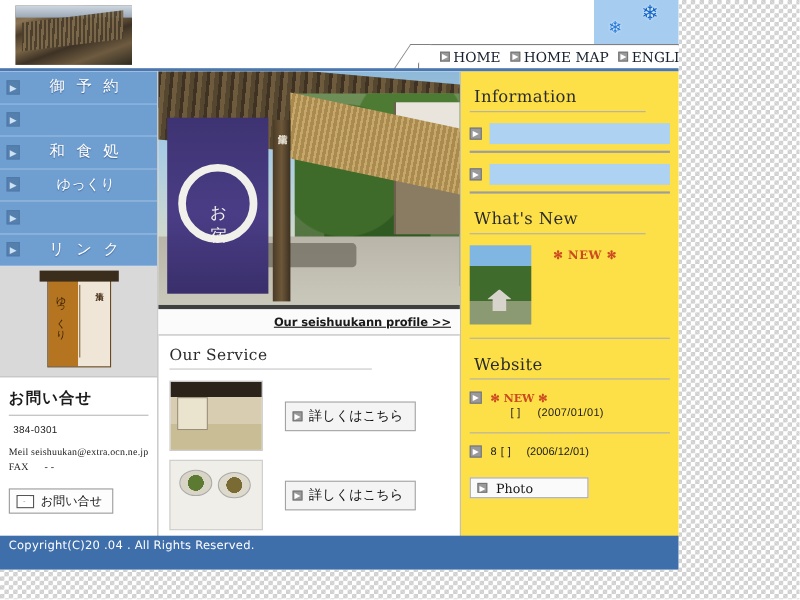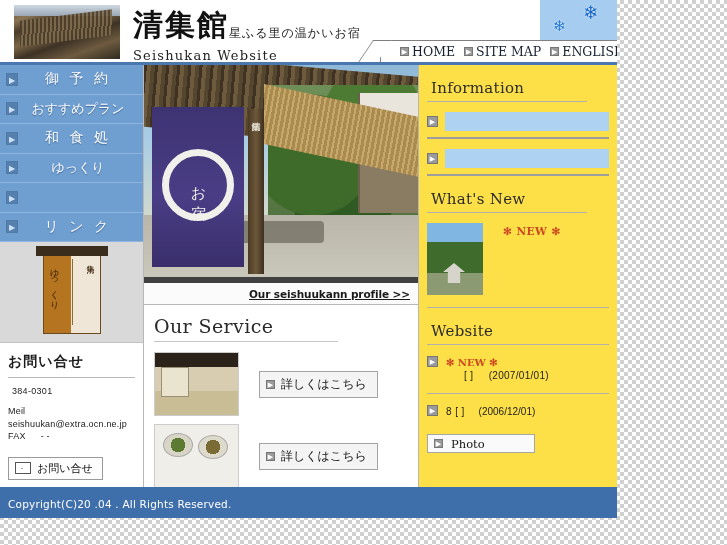--- a/index.html
+++ b/index.html
@@ -144,21 +144,21 @@
   .lantern-t2{position:absolute;right:5px;top:8px;font-size:8px;color:#3a2208;
     writing-mode:vertical-rl;font-family:"DejaVu Serif",serif;}
 
   .contact{padding:10px 8px 0 8px;}
   .contact h3{
     margin:0 0 6px 0;font-family:"DejaVu Serif","Liberation Serif",serif;
     font-size:14px;font-weight:bold;color:#1b1b1b;letter-spacing:1px;
   }
   .contact .hr{height:1px;background:#b9b9b9;margin:0 0 8px 0;}
   .contact .zip{font-size:9px;color:#222;margin:0 0 9px 4px;letter-spacing:.3px;}
-  .contact .line{font-size:9px;color:#222;line-height:12.5px;letter-spacing:.2px;}
+  .contact .line{font-size:9px;color:#222;line-height:12.5px;letter-spacing:.2px;font-family:Liberation Serif, serif;}
   .contact .line .lbl{display:inline-block;width:30px;}
   .mailbtn{
     margin-top:14px;display:inline-flex;align-items:center;gap:6px;
     border:1px solid #9a9a9a;background:#fdfdfd;padding:3px 9px 3px 6px;
     cursor:pointer;
   }
   .mailbtn .env{
     width:14px;height:10px;border:1px solid #555;position:relative;background:#fff;
     flex:0 0 auto;
   }
@@ -229,33 +229,33 @@
   }
   .hero .ground{
     position:absolute;left:0;bottom:0;width:274px;height:62px;
     background:linear-gradient(180deg,#b9b6a9,#cac7bb);
   }
   .hero .ground:after{
     content:"";position:absolute;left:70px;top:6px;width:110px;height:22px;
     background:#6f6b5f;border-radius:4px;opacity:.75;
   }
   .profile-bar{
-    height:28px;border-top:6px solid #404040;border-bottom:1px solid #b7b7b7;
+    height:28px;border-top:4px solid #404040;border-bottom:1px solid #b7b7b7;
     background:#fbfbfb;display:flex;align-items:center;justify-content:flex-end;
     padding-right:8px;box-sizing:border-box;
   }
   .profile-bar a{
     font-family:"DejaVu Sans","Liberation Sans",sans-serif;
     font-size:10.5px;font-weight:bold;color:#1a1a1a;text-decoration:underline;
     letter-spacing:-.1px;
   }
   .svc-title{
     padding:10px 0 4px 10px;
     font-family:"DejaVu Serif","Liberation Serif",serif;
-    font-size:19px;color:#2a2a2a;letter-spacing:.4px;
+    font-size:14px;color:#2a2a2a;letter-spacing:.4px;
   }
   .svc-rule{height:1px;background:#c6c6c6;margin:0 80px 10px 10px;}
   .svc-row{display:flex;align-items:center;margin:0 0 8px 10px;}
   .svc-thumb{width:83px;height:62px;flex:0 0 auto;border:1px solid #ccc;}
   .svc-thumb.room{
     background:
       linear-gradient(180deg,#2b2319 0 22%,#d8cdb0 22% 62%,#c9bd95 62% 100%);
     position:relative;
   }
   .svc-thumb.room:after{
@@ -337,80 +337,73 @@
     padding-left:6px;box-sizing:border-box;cursor:pointer;
   }
   .photo-btn span.t{
     font-family:"DejaVu Serif","Liberation Serif",serif;font-size:11.5px;color:#151515;
   }
 
   
   .footer{
     position:absolute;left:0;top:490px;width:617px;height:28px;
     background:#3f6fab;border-top:2px solid #2d5party;
-    display:flex;align-items:center;
+    display:flex;align-items:flex-start;
   }
   .footer .cp{
     color:#ffffff;font-size:10.5px;padding-left:8px;letter-spacing:.2px;
     font-family:"DejaVu Sans","Liberation Sans",sans-serif;
   }
   .blue-divider{position:absolute;left:0;top:487px;width:617px;height:3px;background:#3f6fab;}
 </style>
 </head>
 <body>
 
 <div id="checker"></div>
 
 <div id="page">
 
   <div class="header">
 
     <div class="hdr-photo"></div>
 
-    <div class="hdr-title">
-      <div>
-        <span class="jp">清集館</span><span class="jp-sub">星ふる里の温かいお宿</span>
-      </div>
-      <div class="en">Seishukan Website</div>
-    </div>
 
     <div class="snowband">
       <span class="snow s1">❄</span>
       <span class="snow s2">❄</span>
     </div>
 
     <div class="navwrap"></div>
     <div class="nav">
       <a href="#">
         <span class="gchev">▶</span>
         <span>HOME</span>
       </a>
       <a href="#">
         <span class="gchev">▶</span>
-        <span>SITE MAP</span>
+        <span>HOME MAP</span>
       </a>
       <a href="#">
         <span class="gchev">▶</span>
         <span>ENGLISH</span>
       </a>
     </div>
   </div>
   <div class="hdr-rule"></div>
 
   <div class="body">
 
     <div class="sidebar">
       <div class="menu">
         <div class="mitem">
           <span class="bchev">▶</span>
           <span class="mlabel">御 予 約</span>
         </div>
         <div class="mitem compact">
           <span class="bchev">▶</span>
-          <span class="mlabel">おすすめプラン</span>
         </div>
         <div class="mitem">
           <span class="bchev">▶</span>
           <span class="mlabel">和 食 処</span>
         </div>
         <div class="mitem compact">
           <span class="bchev">▶</span>
           <span class="mlabel">ゆっくり</span>
         </div>
         <div class="mitem compact">

